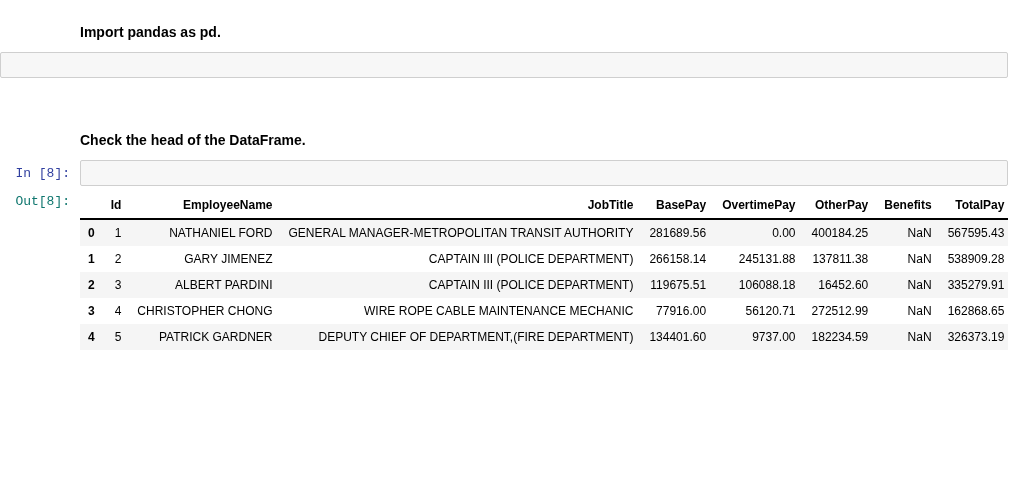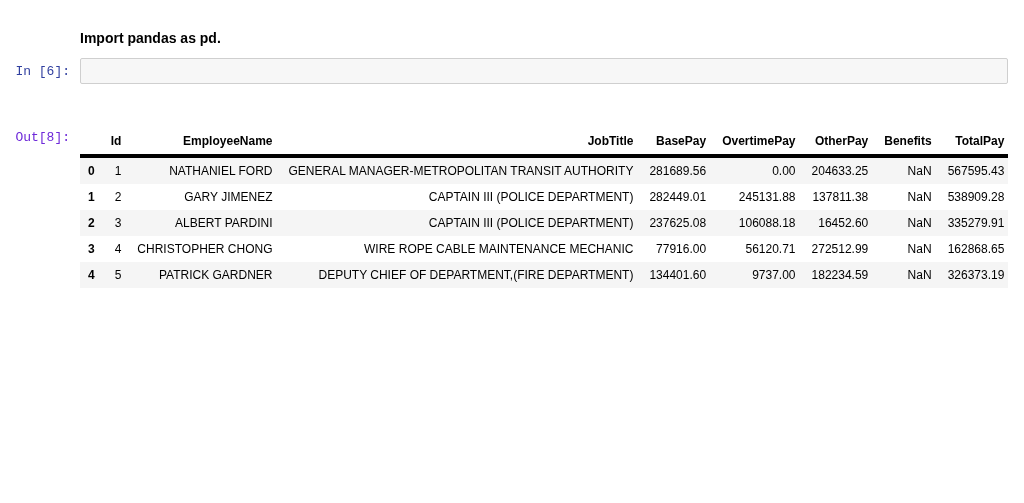--- a/index.html
+++ b/index.html
@@ -21,30 +21,30 @@
   .prompt {
     width: 80px;
     min-width: 80px;
     text-align: right;
     padding: 6px 10px 0 0;
     font-family: Menlo, Monaco, "Courier New", monospace;
     font-size: 13px;
     line-height: 1.2;
   }
   .prompt-in { color: #303F9F; }
-  .prompt-out { color: #6d28d9; }
+  .prompt-out { color: #0f766e; }
   .content {
     flex: 1;
     min-width: 0;
     padding-right: 16px;
   }
   .md-heading {
     font-weight: 700;
     font-size: 14px;
-    margin: 20px 0 10px 0;
+    margin: 14px 0 10px 0;
   }
   .code-input {
     background: #f7f7f7;
     border: 1px solid #cfcfcf;
     border-radius: 2px;
     height: 26px;
     padding: 4px 6px;
     font-family: Menlo, Monaco, "Courier New", monospace;
     font-size: 13px;
     width: 100%;
@@ -61,21 +61,21 @@
   }
   table.dataframe th,
   table.dataframe td {
     padding: 6px 8px;
     text-align: right;
     white-space: nowrap;
     border: none;
   }
   table.dataframe thead th {
     font-weight: 700;
-    border-bottom: 4px solid #000000;
+    border-bottom: 2px solid #000000;
   }
   table.dataframe tbody th {
     font-weight: 700;
   }
   table.dataframe tbody tr:nth-child(odd) {
     background: #f5f5f5;
   }
   .spacer-row { height: 18px; }
 </style>
 </head>
@@ -84,33 +84,44 @@
 <div class="notebook">
 
   <div class="cell">
     <div class="prompt"></div>
     <div class="content">
       <div class="md-heading">Import pandas as pd.</div>
     </div>
   </div>
 
   <div class="cell">
-    <div class="prompt prompt-in">In [6]:</div>
     <div class="content">
       <input class="code-input" type="text" value="" style="">
     </div>
   </div>
 
   <div class="spacer-row"></div>
 
 
 
   <div class="spacer-row"></div>
 
-
+  <div class="cell">
+    <div class="prompt"></div>
+    <div class="content">
+      <div class="md-heading">Check the head of the DataFrame.</div>
+    </div>
+  </div>
+
+  <div class="cell">
+    <div class="prompt prompt-in">In [8]:</div>
+    <div class="content">
+      <input class="code-input" type="text" value="" style="">
+    </div>
+  </div>
 
   <div class="cell">
     <div class="prompt prompt-out">Out[8]:</div>
     <div class="content">
       <div class="out-table-wrap">
         <table class="dataframe">
           <thead>
             <tr>
               <th></th>
               <th>Id</th>
@@ -125,41 +136,41 @@
             </tr>
           </thead>
           <tbody id="df-body">
               <tr>
                 <th>0</th>
                 <td>1</td>
                 <td>NATHANIEL FORD</td>
                 <td>GENERAL MANAGER-METROPOLITAN TRANSIT AUTHORITY</td>
                 <td>281689.56</td>
                 <td>0.00</td>
-                <td>204633.25</td>
+                <td>400184.25</td>
                 <td>NaN</td>
                 <td>567595.43</td>
               </tr>
               <tr>
                 <th>1</th>
                 <td>2</td>
                 <td>GARY JIMENEZ</td>
                 <td>CAPTAIN III (POLICE DEPARTMENT)</td>
-                <td>282449.01</td>
+                <td>266158.14</td>
                 <td>245131.88</td>
                 <td>137811.38</td>
                 <td>NaN</td>
                 <td>538909.28</td>
               </tr>
               <tr>
                 <th>2</th>
                 <td>3</td>
                 <td>ALBERT PARDINI</td>
                 <td>CAPTAIN III (POLICE DEPARTMENT)</td>
-                <td>237625.08</td>
+                <td>119675.51</td>
                 <td>106088.18</td>
                 <td>16452.60</td>
                 <td>NaN</td>
                 <td>335279.91</td>
               </tr>
               <tr>
                 <th>3</th>
                 <td>4</td>
                 <td>CHRISTOPHER CHONG</td>
                 <td>WIRE ROPE CABLE MAINTENANCE MECHANIC</td>

